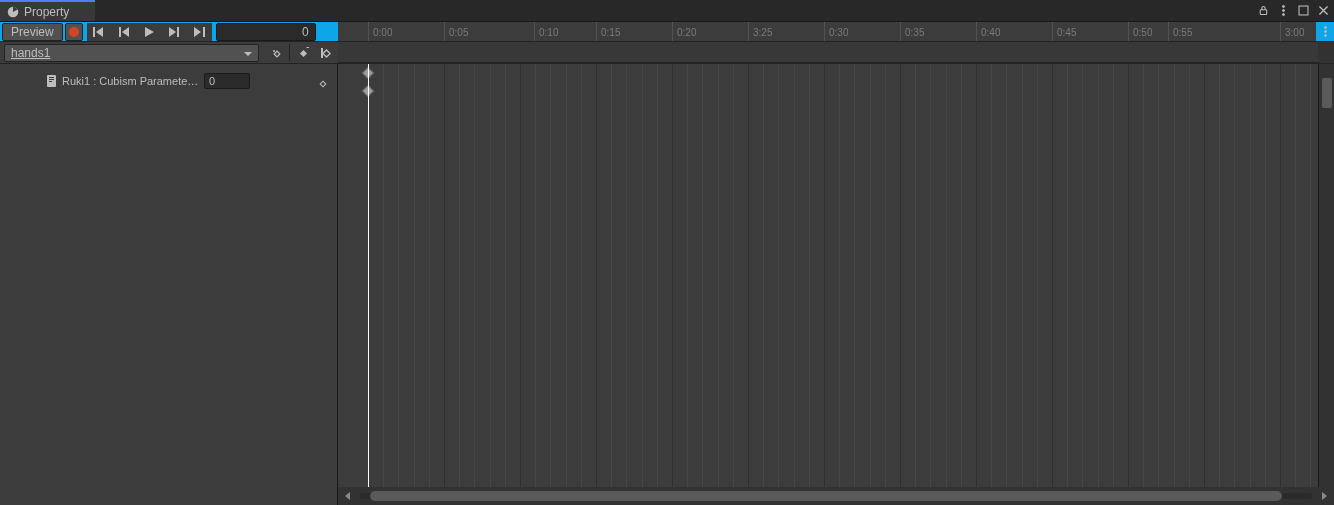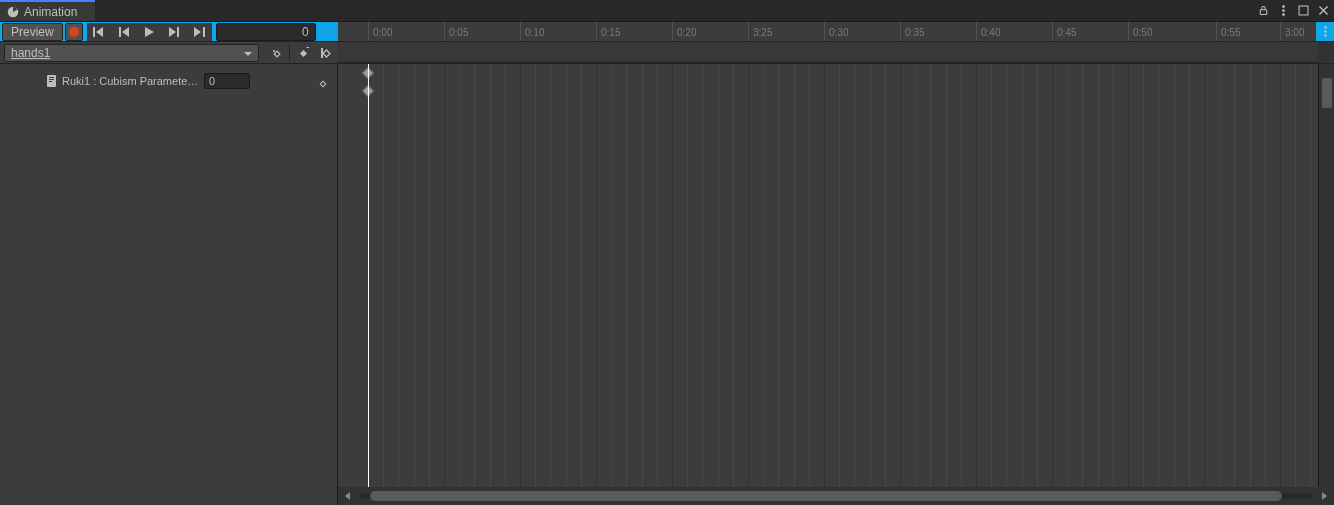--- a/index.html
+++ b/index.html
@@ -67,21 +67,21 @@
 </style>
 </head>
 <body>
 
 <div class="tabbar">
   <div class="tab">
     <svg viewBox="0 0 16 16">
         <circle cx="8" cy="8" r="6" fill="#bdbdbd"></circle>
         <path d="M8 8 L8 2 A6 6 0 0 1 13.2 5 Z" fill="#3c3c3c"></path>
       </svg>
-    <span>Animation</span>
+    <span>Property</span>
   </div>
   <div class="tabbar-right">
     <button class="iconbtn">
         <svg viewBox="0 0 16 16">
           <rect x="4" y="7" width="8" height="6" rx="1" stroke-width="1.3"></rect>
           <path d="M6 7 V5 a2 2 0 0 1 4 0 V7" stroke-width="1.3"></path>
         </svg>
       </button>
     <button class="iconbtn">
         <svg viewBox="0 0 16 16">
@@ -140,30 +140,30 @@
             <polygon points="1,1 8,6 1,11"></polygon>
             <rect x="10" y="1" width="2" height="10"></rect>
           </svg>
         </button>
     </div>
     <input class="frame-field" value="0" style="">
   </div>
   <div style="flex:1; position:relative;" class="ruler" id="ruler">
       <div class="tick" style="left: 30px;">0:00</div>
       <div class="tick" style="left: 106px;">0:05</div>
-      <div class="tick" style="left: 182px;">0:10</div>
+      <div class="tick" style="left: 196px;">0:10</div>
       <div class="tick" style="left: 258px;">0:15</div>
       <div class="tick" style="left: 334px;">0:20</div>
       <div class="tick" style="left: 410px;">3:25</div>
       <div class="tick" style="left: 486px;">0:30</div>
       <div class="tick" style="left: 562px;">0:35</div>
       <div class="tick" style="left: 638px;">0:40</div>
       <div class="tick" style="left: 714px;">0:45</div>
       <div class="tick" style="left: 790px;">0:50</div>
-      <div class="tick" style="left: 878px;">0:55</div>
+      <div class="tick" style="left: 830px;">0:55</div>
       <div class="tick" style="left: 942px;">3:00</div>
     </div>
   <button class="iconbtn right-kebab" style="position:static; align-self:center;">
       <svg viewBox="0 0 16 16">
         <circle cx="8" cy="3" r="1.2" fill="#bdbdbd"></circle>
         <circle cx="8" cy="8" r="1.2" fill="#bdbdbd"></circle>
         <circle cx="8" cy="13" r="1.2" fill="#bdbdbd"></circle>
       </svg>
     </button>
 </div>

